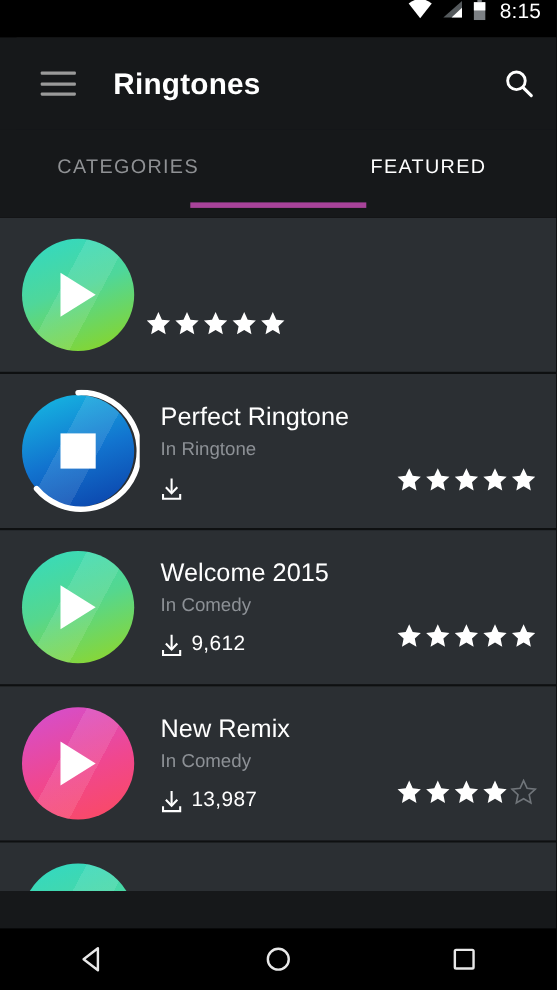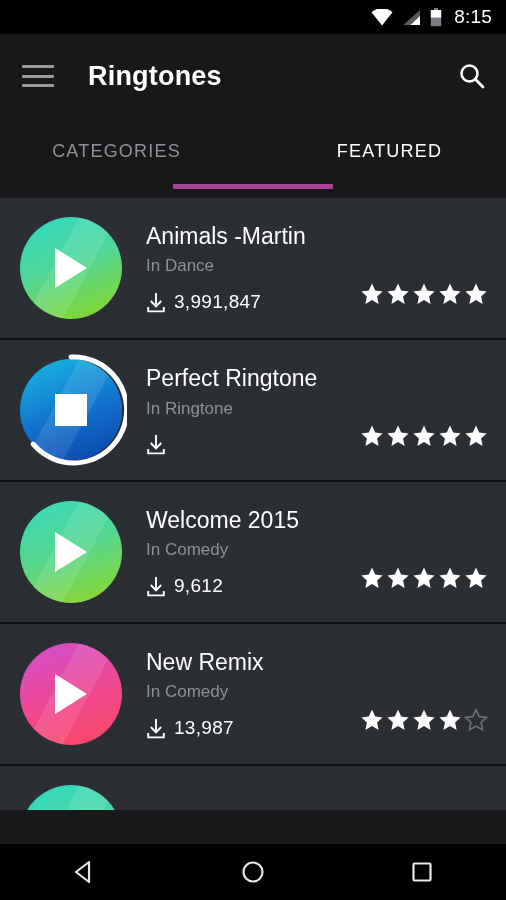--- a/index.html
+++ b/index.html
@@ -6,30 +6,31 @@
   html, body {
     width:506px; height:900px;
     background:#000;
     font-family:"Liberation Sans", sans-serif;
     overflow:hidden;
   }
   .phone { position:relative; width:506px; height:900px; background:#16181a; }
 
   
   .statusbar {
-    height:34px; background:#000; display:flex; align-items:center;
+    height:34px; background:#000; display:flex; 
     justify-content:flex-end; padding-right:14px; gap:9px;
   }
   .sb-icon { display:block; }
   .sb-time { color:#fff; font-size:19px; letter-spacing:.2px; margin-left:3px; }
 
   
   .appbar {
     height:84px; background:#16181a; display:flex; align-items:center;
     padding:0 12px 0 22px;
+    margin-left:15px;
   }
   .hamburger { width:32px; height:22px; display:flex; flex-direction:column;
     justify-content:space-between; cursor:pointer; }
   .hamburger span { display:block; height:3px; background:#9a9a9a; border-radius:1px; }
   .app-title { color:#fff; font-size:27px; font-weight:bold; margin-left:34px; letter-spacing:.2px; }
   .appbar-spacer { flex:1; }
   .search-btn { width:44px; height:44px; display:flex; align-items:center; justify-content:center; cursor:pointer; }
 
   
   .tabs { height:80px; background:#16181a; display:flex; position:relative;gap:40px; }
@@ -115,32 +116,20 @@
 
   <div class="list">
 
     <div class="row">
       <div class="thumb" style="background:linear-gradient(160deg,#2fd9c6 0%,#4fd79a 45%,#8ed51e 100%);">
         <div class="gloss"></div>
         <svg class="glyph" width="40" height="44" viewBox="0 0 40 44">
           <path d="M4 2 L36 22 L4 42 Z" fill="#ffffff"></path>
         </svg>
       </div>
-      <div class="meta">
-        <div class="title">Animals -Martin</div>
-        <div class="subtitle">In Dance</div>
-        <div class="dlrow">
-          <svg width="20" height="21" viewBox="0 0 20 21">
-            <line x1="10" y1="1" x2="10" y2="13.5" stroke="#ffffff" stroke-width="1.9"></line>
-            <path d="M4.8 9 L10 14.4 L15.2 9" fill="none" stroke="#ffffff" stroke-width="1.9"></path>
-            <path d="M2.2 15 L2.2 19.4 L17.8 19.4 L17.8 15" fill="none" stroke="#ffffff" stroke-width="1.9"></path>
-          </svg>
-          <span class="dlcount">3,991,847</span>
-        </div>
-      </div>
       <div class="row-right">
         <div class="stars">
           <svg width="24" height="24" viewBox="0 0 24 24">
               <path d="M12 1.6 L15.2 8.6 L22.6 9.4 L17.1 14.5 L18.6 21.9 L12 18.1 L5.4 21.9 L6.9 14.5 L1.4 9.4 L8.8 8.6 Z" fill="#ffffff"></path>
             </svg>
           <svg width="24" height="24" viewBox="0 0 24 24">
               <path d="M12 1.6 L15.2 8.6 L22.6 9.4 L17.1 14.5 L18.6 21.9 L12 18.1 L5.4 21.9 L6.9 14.5 L1.4 9.4 L8.8 8.6 Z" fill="#ffffff"></path>
             </svg>
           <svg width="24" height="24" viewBox="0 0 24 24">
               <path d="M12 1.6 L15.2 8.6 L22.6 9.4 L17.1 14.5 L18.6 21.9 L12 18.1 L5.4 21.9 L6.9 14.5 L1.4 9.4 L8.8 8.6 Z" fill="#ffffff"></path>

